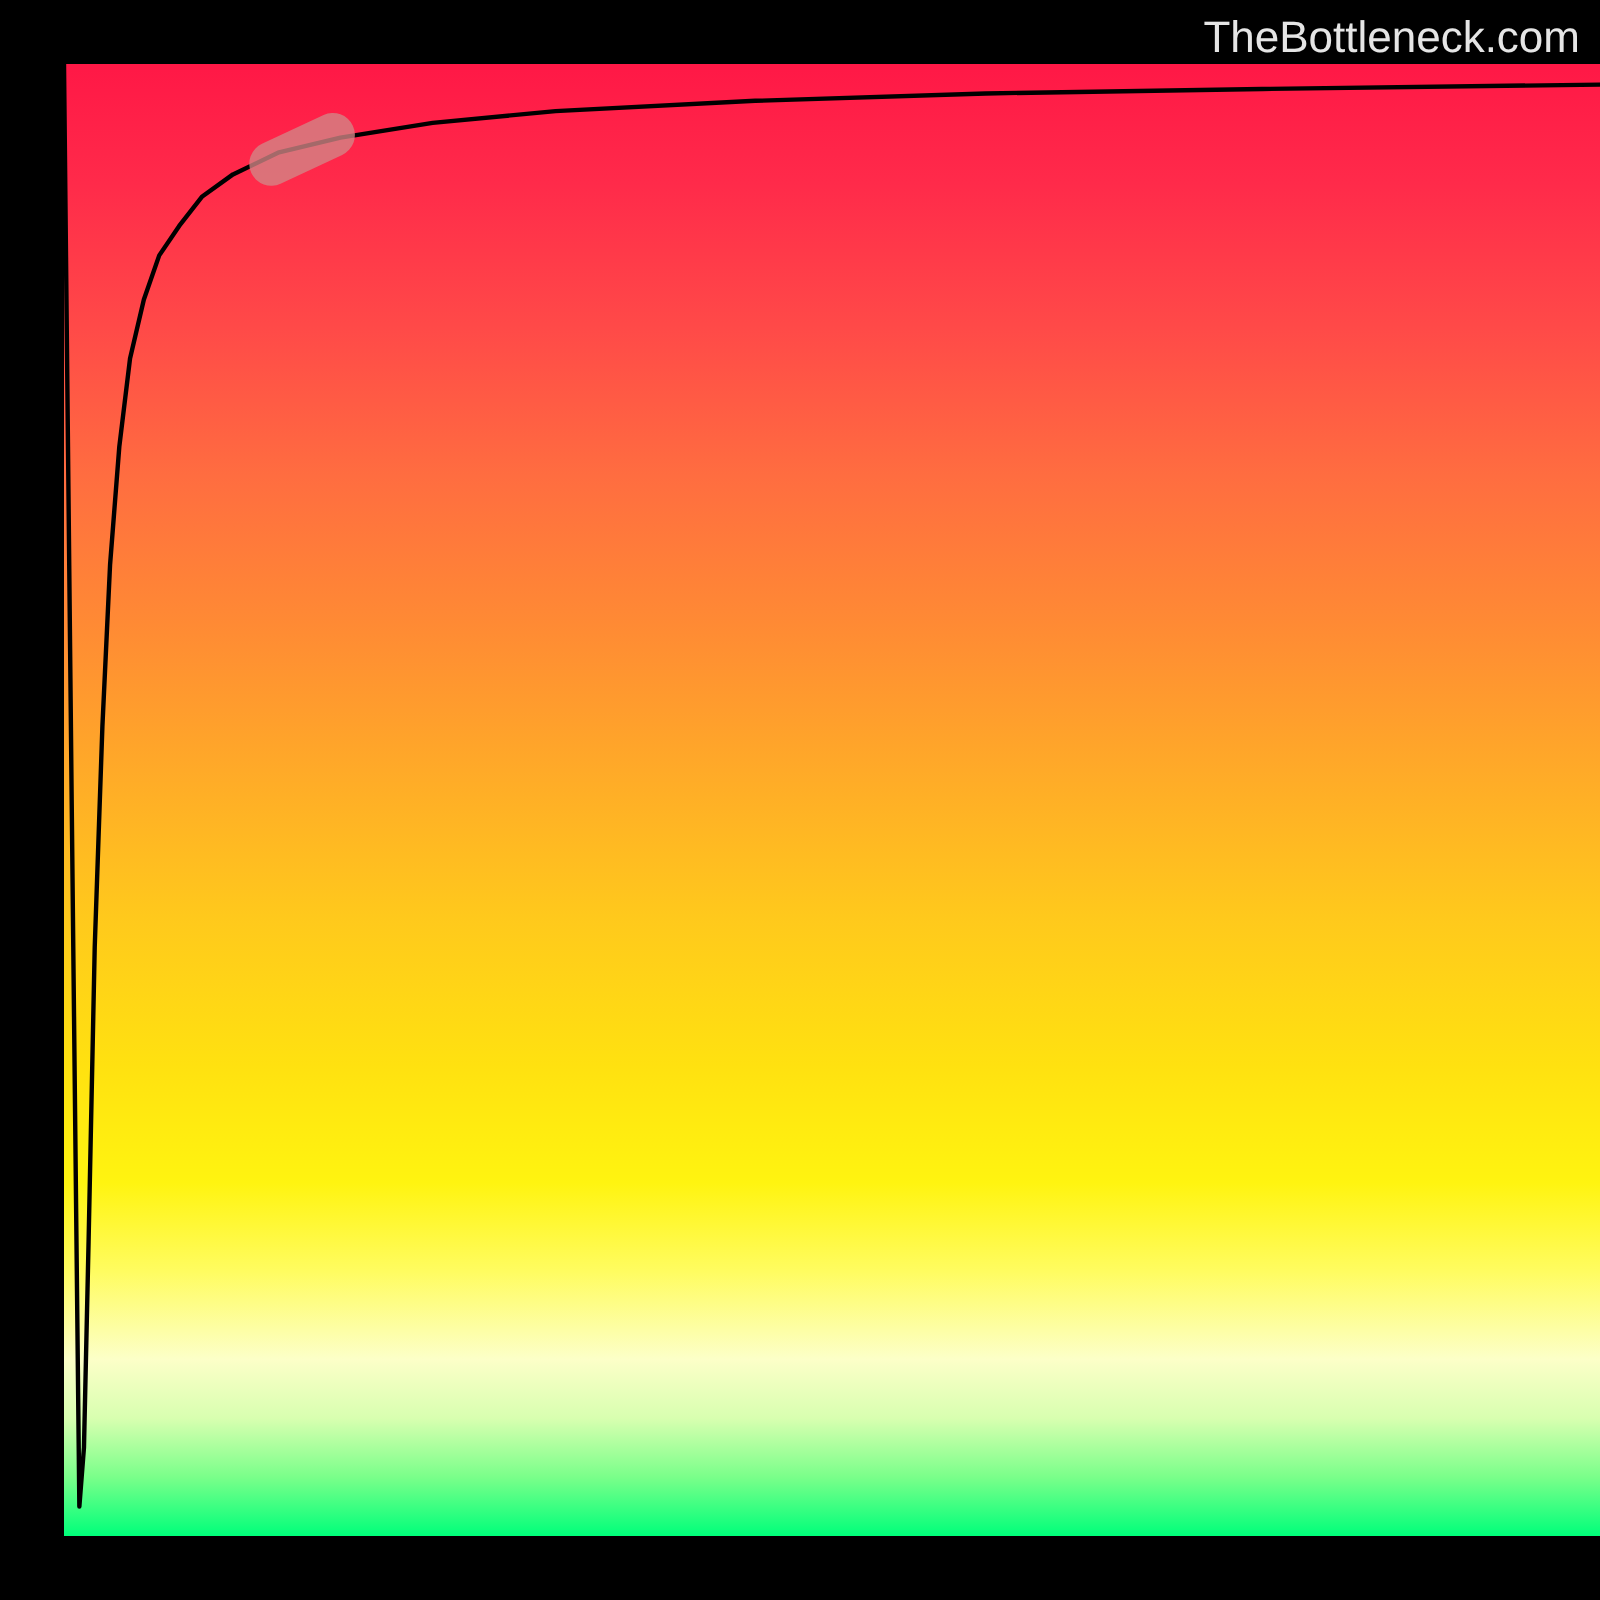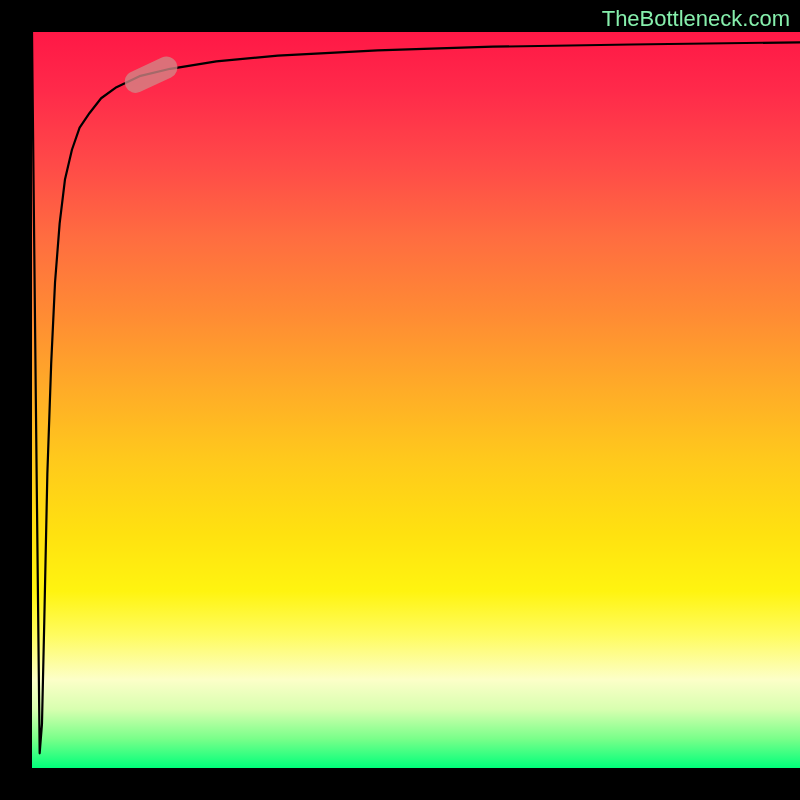--- a/index.html
+++ b/index.html
@@ -8,21 +8,21 @@
     height: 800px;
     background: #000;
     position: relative;
     font-family: Arial, sans-serif;
     overflow: hidden;
   }
   .attribution {
     position: absolute;
     top: 6px;
     right: 10px;
-    color: #86efac;
+    color: #e5e5e5;
     font-size: 22px;
     font-weight: 400;
     z-index: 10;
   }
   .plot-area {
     position: absolute;
     top: 32px;
     left: 32px;
     width: 768px;
     height: 736px;

